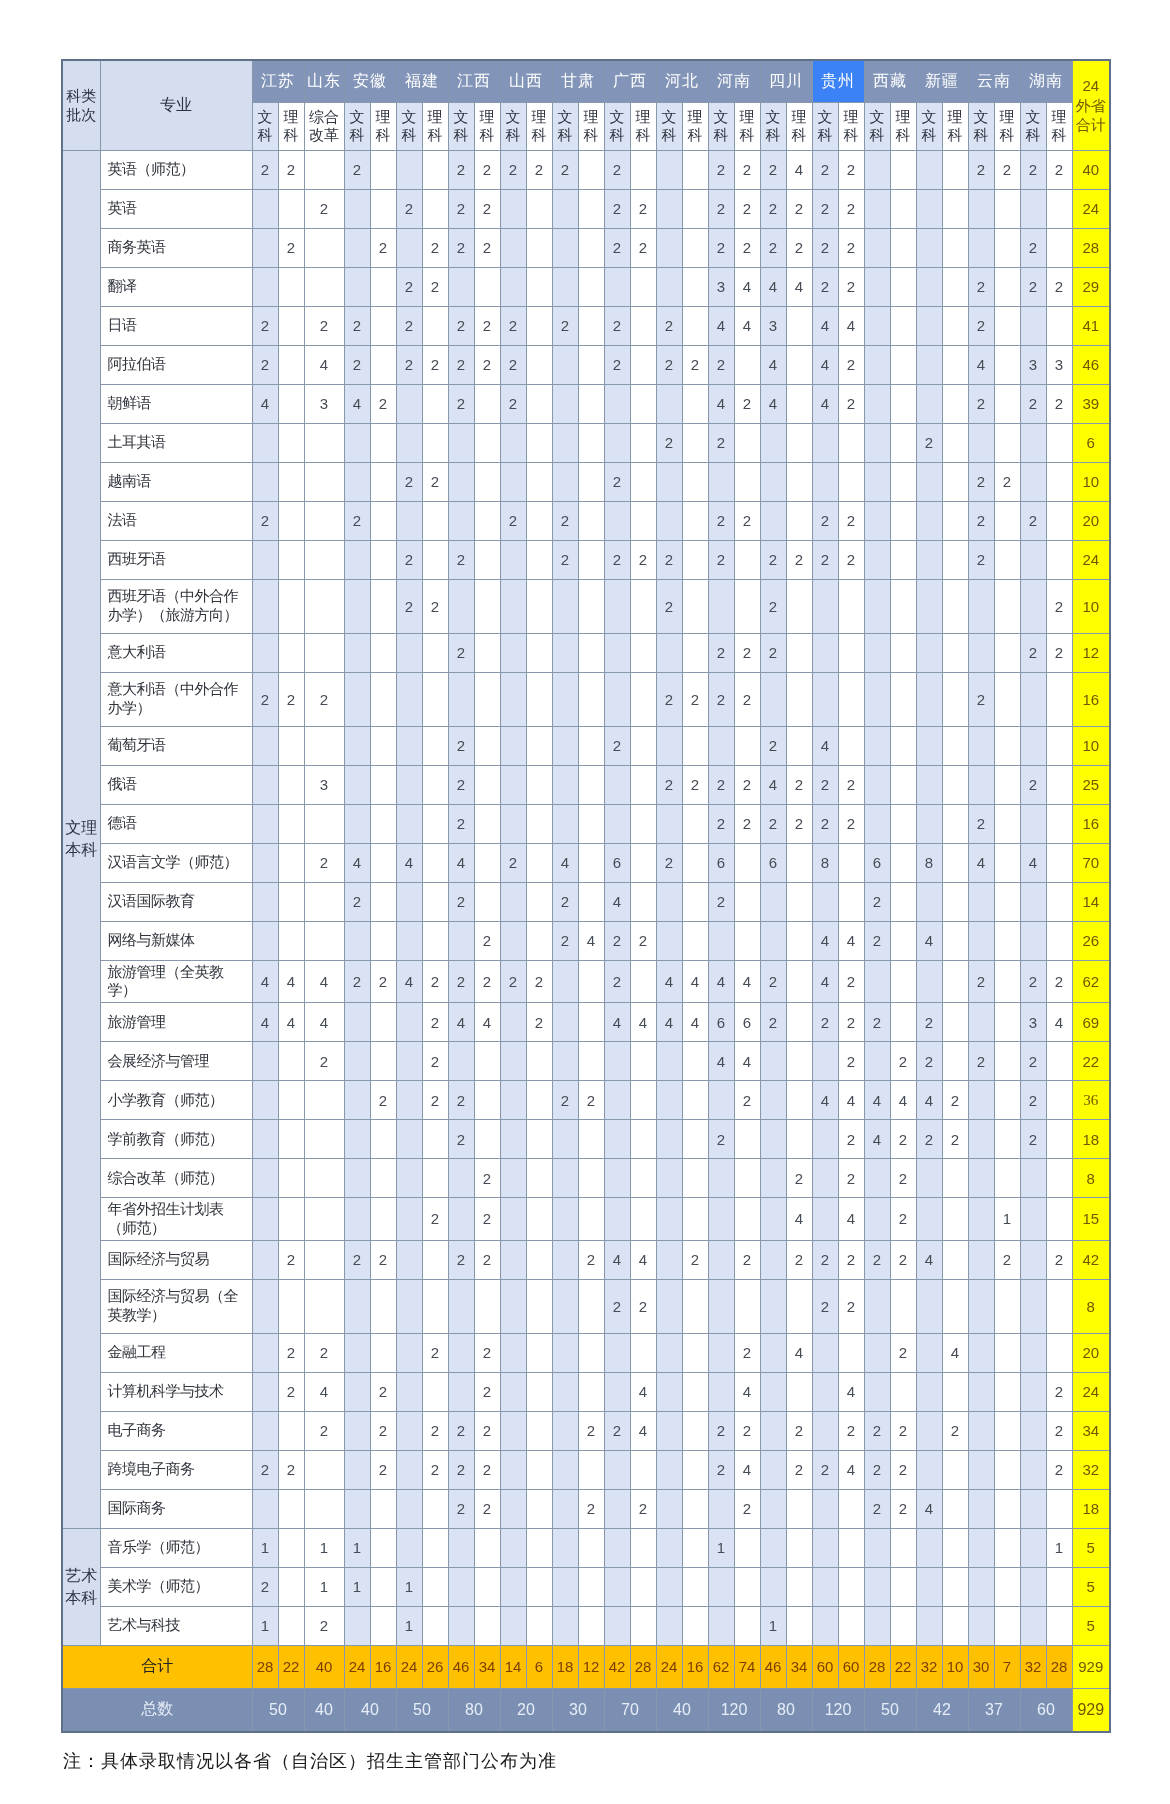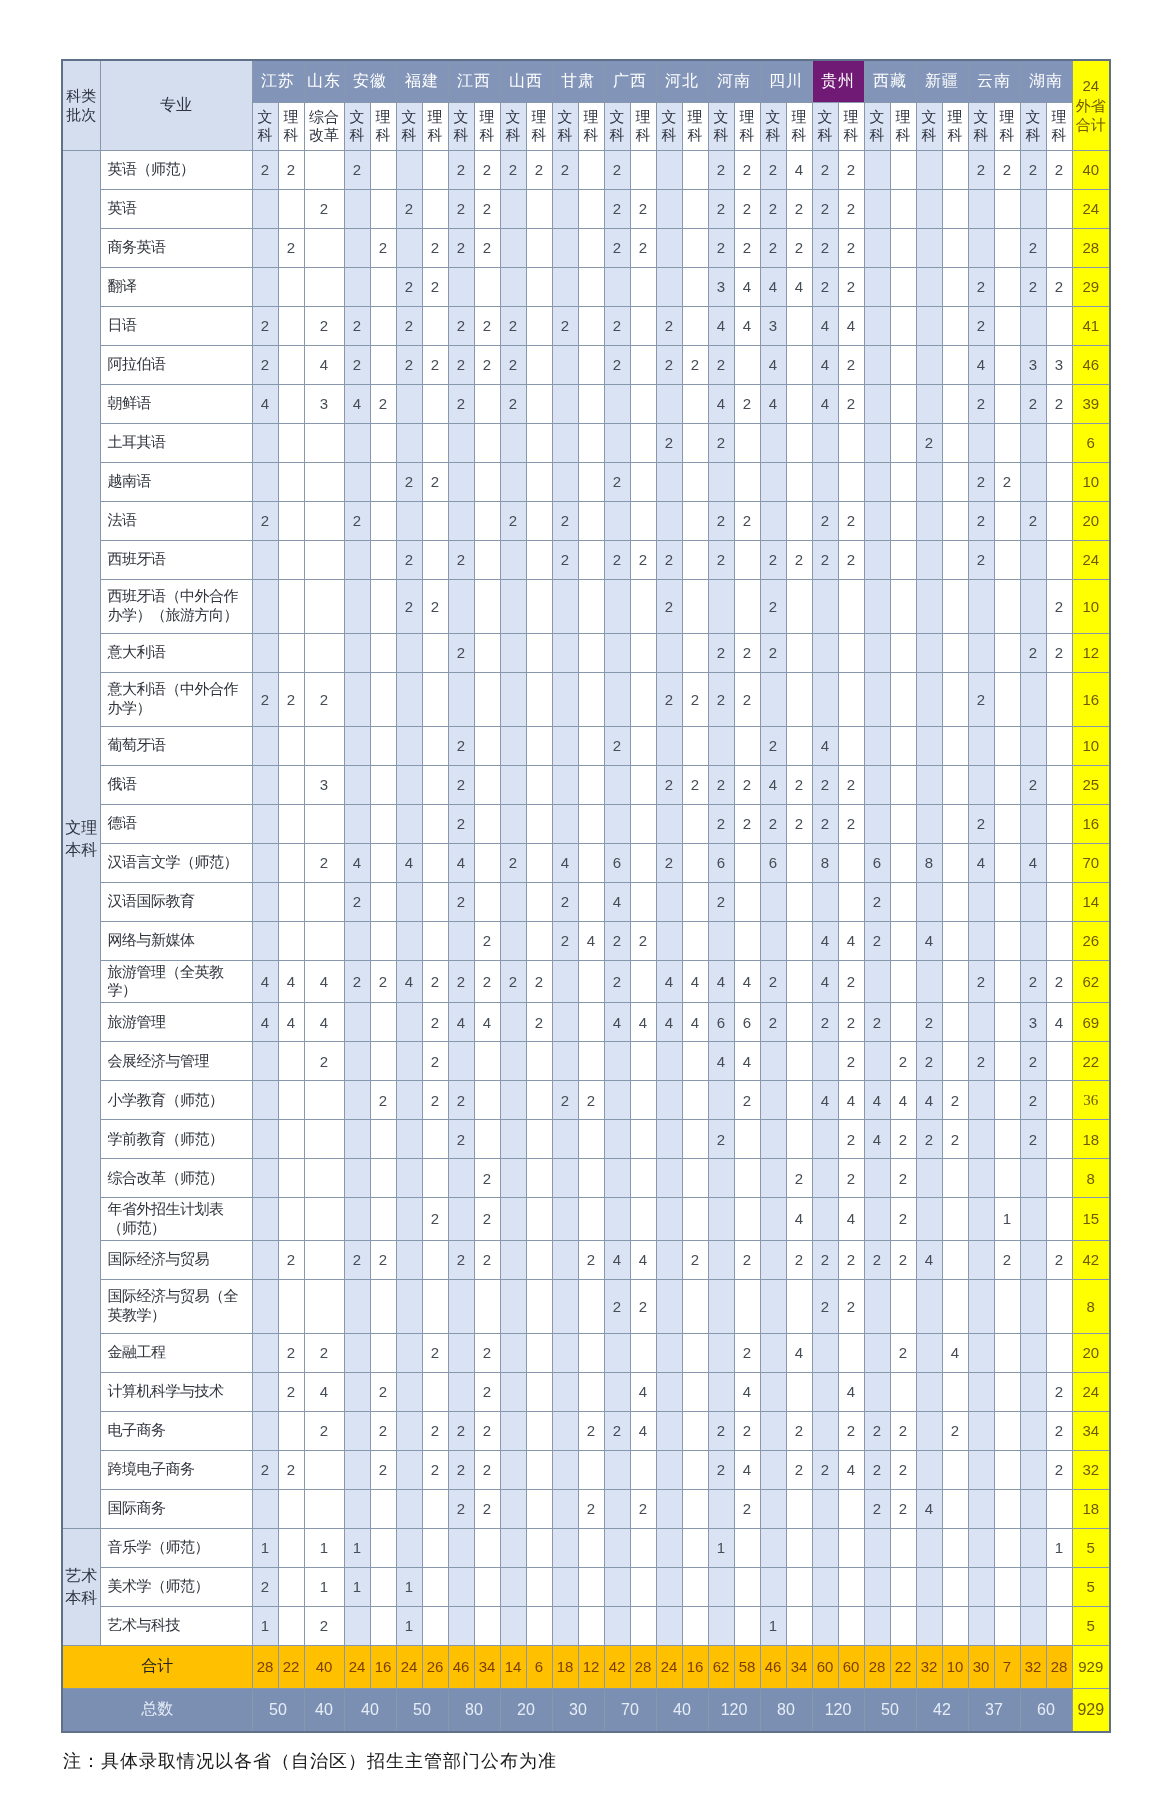--- a/index.html
+++ b/index.html
@@ -74,21 +74,21 @@
             <th class="prov" colspan="1" style="background: rgb(130, 149, 185);">山东</th>
             <th class="prov" colspan="2" style="background: rgb(130, 149, 185);">安徽</th>
             <th class="prov" colspan="2" style="background: rgb(130, 149, 185);">福建</th>
             <th class="prov" colspan="2" style="background: rgb(130, 149, 185);">江西</th>
             <th class="prov" colspan="2" style="background: rgb(130, 149, 185); text-align: center;">山西</th>
             <th class="prov" colspan="2" style="background: rgb(130, 149, 185);">甘肃</th>
             <th class="prov" colspan="2" style="background: rgb(130, 149, 185);">广西</th>
             <th class="prov" colspan="2" style="background: rgb(130, 149, 185);">河北</th>
             <th class="prov" colspan="2" style="background: rgb(130, 149, 185);">河南</th>
             <th class="prov" colspan="2" style="background: rgb(130, 149, 185);">四川</th>
-            <th class="prov" colspan="2" style="background: #701a75;">贵州</th>
+            <th class="prov" colspan="2" style="background: #3b82f6;">贵州</th>
             <th class="prov" colspan="2" style="background: rgb(130, 149, 185);">西藏</th>
             <th class="prov" colspan="2" style="background: rgb(130, 149, 185);">新疆</th>
             <th class="prov" colspan="2" style="background: rgb(130, 149, 185);">云南</th>
             <th class="prov" colspan="2" style="background: rgb(130, 149, 185);">湖南</th>
             <th class="grand" rowspan="2" style="background: rgb(255, 255, 0); color: rgb(111, 88, 0);">24
 外省
 合计</th>
           </tr>
           <tr style="height: 48px;">
             <th class="sub" style="background: rgb(218, 227, 243);">文科</th>
@@ -1435,21 +1435,21 @@
             <td style="background: rgb(255, 192, 0); color: rgb(123, 63, 0);">34</td>
             <td style="background: rgb(255, 192, 0); color: rgb(123, 63, 0);">14</td>
             <td style="background: rgb(255, 192, 0); color: rgb(123, 63, 0);">6</td>
             <td style="background: rgb(255, 192, 0); color: rgb(123, 63, 0);">18</td>
             <td style="background: rgb(255, 192, 0); color: rgb(123, 63, 0);">12</td>
             <td style="background: rgb(255, 192, 0); color: rgb(123, 63, 0);">42</td>
             <td style="background: rgb(255, 192, 0); color: rgb(123, 63, 0);">28</td>
             <td style="background: rgb(255, 192, 0); color: rgb(123, 63, 0);">24</td>
             <td style="background: rgb(255, 192, 0); color: rgb(123, 63, 0);">16</td>
             <td style="background: rgb(255, 192, 0); color: rgb(123, 63, 0);">62</td>
-            <td style="background: rgb(255, 192, 0); color: rgb(123, 63, 0);">58</td>
+            <td style="background: rgb(255, 192, 0); color: rgb(123, 63, 0);">74</td>
             <td style="background: rgb(255, 192, 0); color: rgb(123, 63, 0);">46</td>
             <td style="background: rgb(255, 192, 0); color: rgb(123, 63, 0);">34</td>
             <td style="background: rgb(255, 192, 0); color: rgb(123, 63, 0);">60</td>
             <td style="background: rgb(255, 192, 0); color: rgb(123, 63, 0);">60</td>
             <td style="background: rgb(255, 192, 0); color: rgb(123, 63, 0);">28</td>
             <td style="background: rgb(255, 192, 0); color: rgb(123, 63, 0);">22</td>
             <td style="background: rgb(255, 192, 0); color: rgb(123, 63, 0);">32</td>
             <td style="background: rgb(255, 192, 0); color: rgb(123, 63, 0);">10</td>
             <td style="background: rgb(255, 192, 0); color: rgb(123, 63, 0);">30</td>
             <td style="background: rgb(255, 192, 0); color: rgb(123, 63, 0);">7</td>

